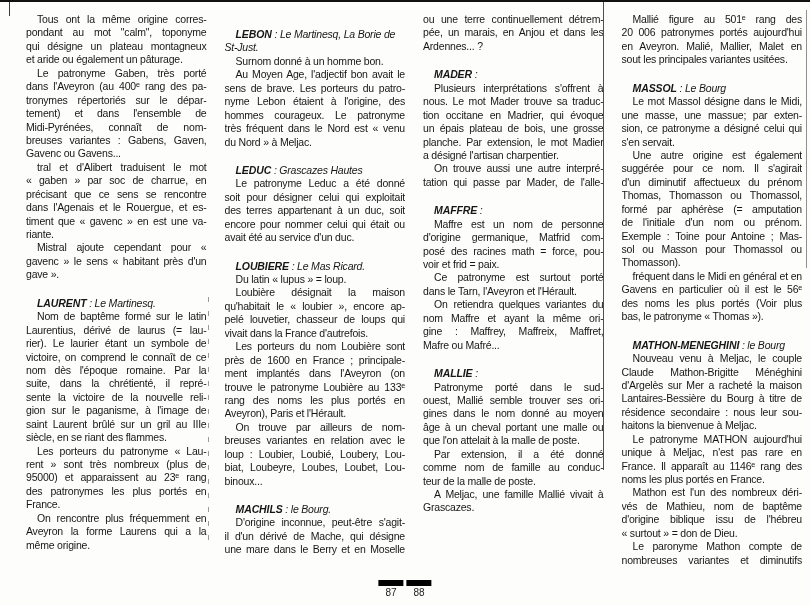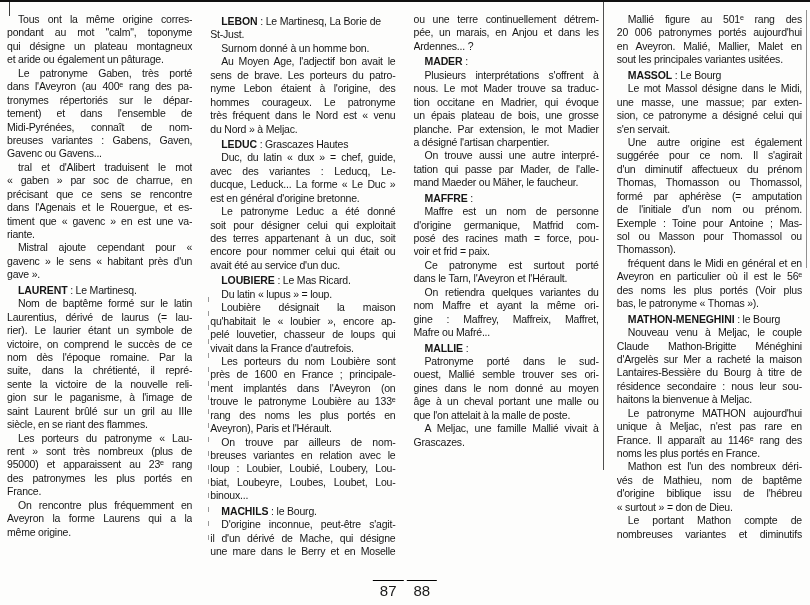--- a/index.html
+++ b/index.html
@@ -12,47 +12,47 @@
     box-sizing:border-box;
     overflow:hidden;
     font-family:"Liberation Sans","DejaVu Sans",sans-serif;
     font-size:10.5px;
     color:#161616;
     -webkit-font-smoothing:antialiased;
   }
   .cols {
     display:flex;
     gap:18px;
-    padding:11px 8px 0 7px;
+    padding:11px 8px 0 26px;
     box-sizing:border-box;
   }
   .col { flex:1 1 0; min-width:0; }
   .ln {
     line-height:13.45px;
     height:13.45px;
     overflow:hidden;
     letter-spacing:-0.2px;
     white-space:normal;
   }
   .j { text-align:justify; text-align-last:justify; }
   .blk > .ln:first-child { text-indent:11px; }
   .blk.noind > .ln:first-child { text-indent:0; }
-  .blk.h { margin-top:2px; }
+  .blk.h { margin-top:15px;font-style:italic; }
   .bname { font-weight:700; letter-spacing:-0.1px; }
   .footer {
     position:absolute;
     left:50%; top:578px;
     transform:translateX(-50%);
     display:flex; gap:3px;
   }
   .pgnum {
     display:inline-block;
-    border-top:1px solid #000000;
+    border-top:6px solid #000000;
     padding:1px 7px 0 7px;
-    font-size:15px;
+    font-size:10px;
     color:#1a1a1a;
     text-align:center;
   }
   .art { position:absolute; pointer-events:none; }
   .art-left-tick  { left:9px;  top:0;     width:1px; height:14px;  background:#3a3a3a; }
   .art-gutter     { left:603px;top:0;     width:1px; height:468px; background:#4f4f4f; }
   .art-right-edge { left:806px;top:8px;   width:1px; height:258px; background:#8f8f8f; }
   .art-col-dash   { left:208px;top:295px; width:1px; height:250px;
                     background:repeating-linear-gradient(180deg,#9a9a9a 0 5px,transparent 5px 14px); }
 </style>
@@ -95,21 +95,21 @@
           <div class="ln j">gavenc » le sens « habitant près d'un</div>
           <div class="ln">gave ».</div>
         </div>
         <div class="blk h">
           <div class="ln"><span class="bname">LAURENT</span> : Le Martinesq.</div>
         </div>
         <div class="blk">
           <div class="ln j">Nom de baptême formé sur le latin</div>
           <div class="ln j">Laurentius, dérivé de laurus (= lau-</div>
           <div class="ln j">rier). Le laurier étant un symbole de</div>
-          <div class="ln j">victoire, on comprend le succès de ce</div>
+          <div class="ln j">victoire, on comprend le connaît de ce</div>
           <div class="ln j">nom dès l'époque romaine. Par la</div>
           <div class="ln j">suite, dans la chrétienté, il repré-</div>
           <div class="ln j">sente la victoire de la nouvelle reli-</div>
           <div class="ln j">gion sur le paganisme, à l'image de</div>
           <div class="ln j">saint Laurent brûlé sur un gril au IIIe</div>
           <div class="ln">siècle, en se riant des flammes.</div>
         </div>
         <div class="blk">
           <div class="ln j">Les porteurs du patronyme « Lau-</div>
           <div class="ln j">rent » sont très nombreux (plus de</div>
@@ -136,26 +136,20 @@
           <div class="ln j">sens de brave. Les porteurs du patro-</div>
           <div class="ln j">nyme Lebon étaient à l'origine, des</div>
           <div class="ln j">hommes courageux. Le patronyme</div>
           <div class="ln j">très fréquent dans le Nord est « venu</div>
           <div class="ln">du Nord » à Meljac.</div>
         </div>
         <div class="blk h">
           <div class="ln"><span class="bname">LEDUC</span> : Grascazes Hautes</div>
         </div>
         <div class="blk">
-          <div class="ln j">Duc, du latin « dux » = chef, guide,</div>
-          <div class="ln j">avec des variantes : Leducq, Le-</div>
-          <div class="ln j">ducque, Leduck... La forme « Le Duc »</div>
-          <div class="ln">est en général d'origine bretonne.</div>
-        </div>
-        <div class="blk">
           <div class="ln j">Le patronyme Leduc a été donné</div>
           <div class="ln j">soit pour désigner celui qui exploitait</div>
           <div class="ln j">des terres appartenant à un duc, soit</div>
           <div class="ln j">encore pour nommer celui qui était ou</div>
           <div class="ln">avait été au service d'un duc.</div>
         </div>
         <div class="blk h">
           <div class="ln"><span class="bname">LOUBIERE</span> : Le Mas Ricard.</div>
         </div>
         <div class="blk">
@@ -204,21 +198,20 @@
           <div class="ln j">Plusieurs interprétations s'offrent à</div>
           <div class="ln j">nous. Le mot Mader trouve sa traduc-</div>
           <div class="ln j">tion occitane en Madrier, qui évoque</div>
           <div class="ln j">un épais plateau de bois, une grosse</div>
           <div class="ln j">planche. Par extension, le mot Madier</div>
           <div class="ln">a désigné l'artisan charpentier.</div>
         </div>
         <div class="blk">
           <div class="ln j">On trouve aussi une autre interpré-</div>
           <div class="ln j">tation qui passe par Mader, de l'alle-</div>
-          <div class="ln">mand Maeder ou Mäher, le faucheur.</div>
         </div>
         <div class="blk h">
           <div class="ln"><span class="bname">MAFFRE</span> :</div>
         </div>
         <div class="blk">
           <div class="ln j">Maffre est un nom de personne</div>
           <div class="ln j">d'origine germanique, Matfrid com-</div>
           <div class="ln j">posé des racines math = force, pou-</div>
           <div class="ln">voir et frid = paix.</div>
         </div>
@@ -234,20 +227,25 @@
         </div>
         <div class="blk h">
           <div class="ln"><span class="bname">MALLIE</span> :</div>
         </div>
         <div class="blk">
           <div class="ln j">Patronyme porté dans le sud-</div>
           <div class="ln j">ouest, Mallié semble trouver ses ori-</div>
           <div class="ln j">gines dans le nom donné au moyen</div>
           <div class="ln j">âge à un cheval portant une malle ou</div>
           <div class="ln">que l'on attelait à la malle de poste.</div>
+        </div>
+        <div class="blk">
+          <div class="ln j">Par extension, il a été donné</div>
+          <div class="ln j">comme nom de famille au conduc-</div>
+          <div class="ln">teur de la malle de poste.</div>
         </div>
         <div class="blk">
           <div class="ln j">A Meljac, une famille Mallié vivait à</div>
           <div class="ln">Grascazes.</div>
         </div>
       </div>
     <div class="col">
         <div class="blk">
           <div class="ln j">Mallié figure au 501ᵉ rang des</div>
           <div class="ln j">20 006 patronymes portés aujourd'hui</div>
@@ -269,21 +267,21 @@
           <div class="ln j">d'un diminutif affectueux du prénom</div>
           <div class="ln j">Thomas, Thomasson ou Thomassol,</div>
           <div class="ln j">formé par aphérèse (= amputation</div>
           <div class="ln j">de l'initiale d'un nom ou prénom.</div>
           <div class="ln j">Exemple : Toine pour Antoine ; Mas-</div>
           <div class="ln j">sol ou Masson pour Thomassol ou</div>
           <div class="ln">Thomasson).</div>
         </div>
         <div class="blk">
           <div class="ln j">fréquent dans le Midi en général et en</div>
-          <div class="ln j">Aveyron en particulier où il est le 56ᵉ</div>
+          <div class="ln j">Gavens en particulier où il est le 56ᵉ</div>
           <div class="ln j">des noms les plus portés (Voir plus</div>
           <div class="ln">bas, le patronyme « Thomas »).</div>
         </div>
         <div class="blk h">
           <div class="ln"><span class="bname">MATHON-MENEGHINI</span> : le Bourg</div>
         </div>
         <div class="blk">
           <div class="ln j">Nouveau venu à Meljac, le couple</div>
           <div class="ln j">Claude Mathon-Brigitte Ménéghini</div>
           <div class="ln j">d'Argelès sur Mer a racheté la maison</div>
@@ -297,21 +295,21 @@
           <div class="ln j">France. Il apparaît au 1146ᵉ rang des</div>
           <div class="ln">noms les plus portés en France.</div>
         </div>
         <div class="blk">
           <div class="ln j">Mathon est l'un des nombreux déri-</div>
           <div class="ln j">vés de Mathieu, nom de baptême</div>
           <div class="ln j">d'origine biblique issu de l'hébreu</div>
           <div class="ln">« surtout » = don de Dieu.</div>
         </div>
         <div class="blk">
-          <div class="ln j">Le portant Mathon compte de</div>
+          <div class="ln j">Le paronyme Mathon compte de</div>
           <div class="ln j">nombreuses variantes et diminutifs</div>
         </div>
       </div>
   </div>
 
   <div class="footer">
     <span class="pgnum">87</span>
     <span class="pgnum">88</span>
   </div>
 </div>

